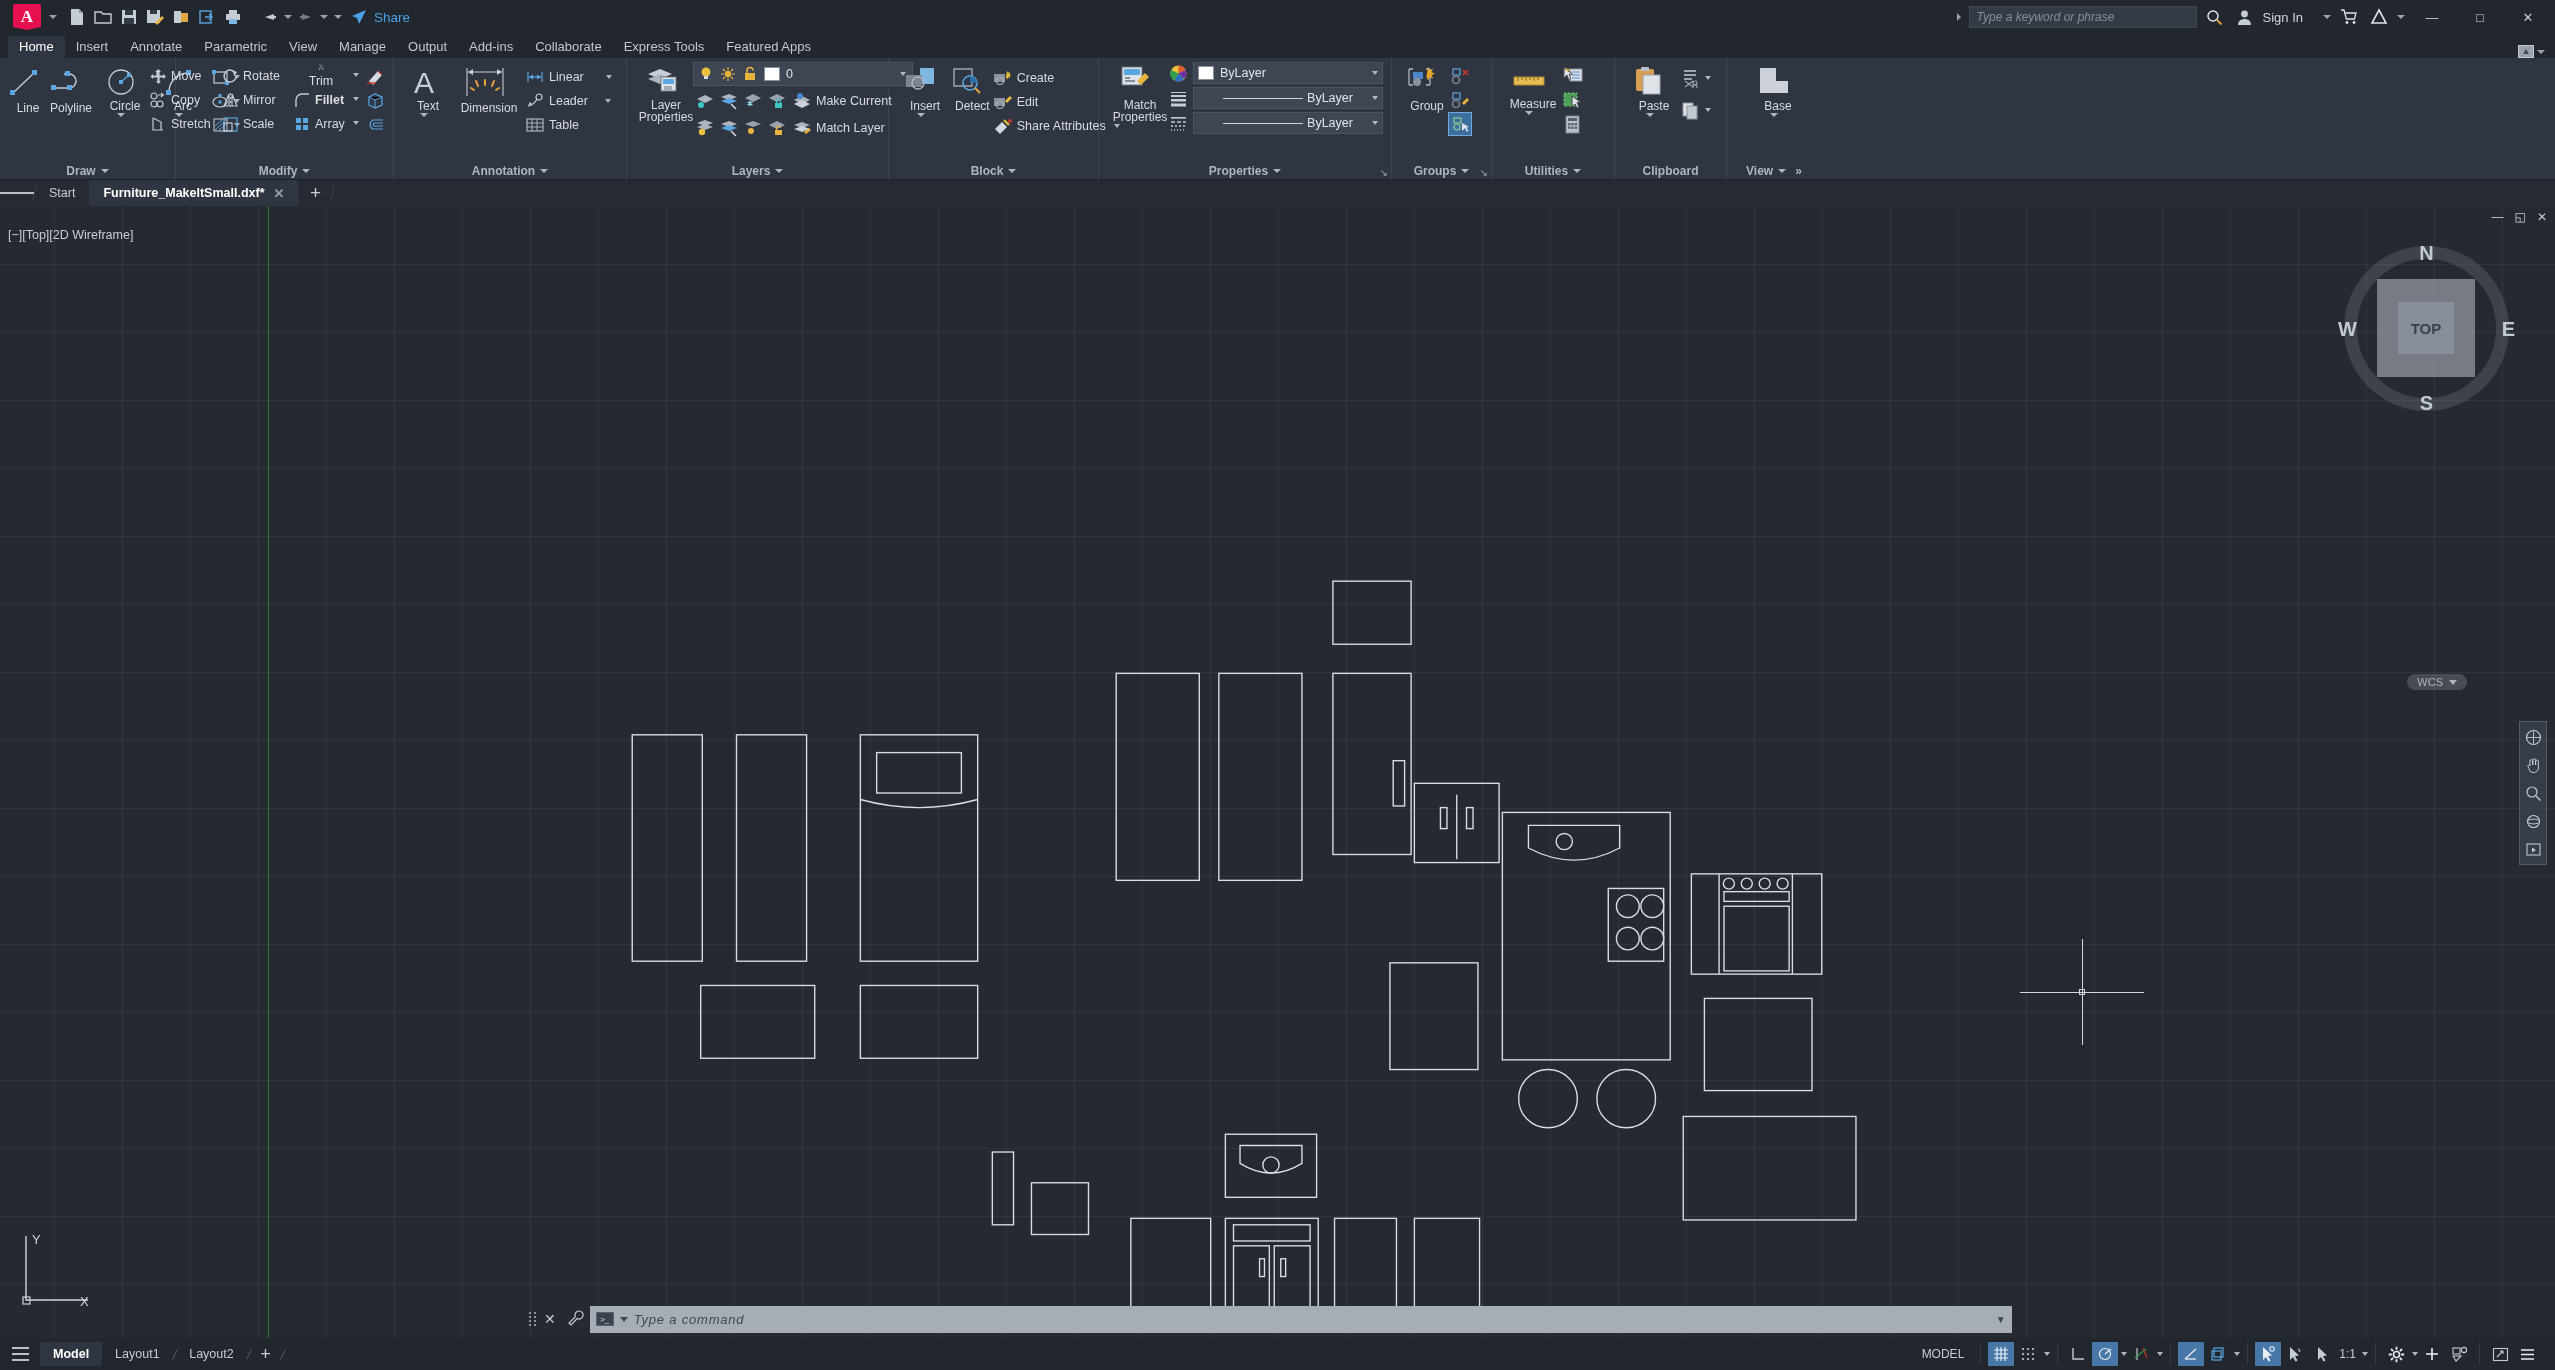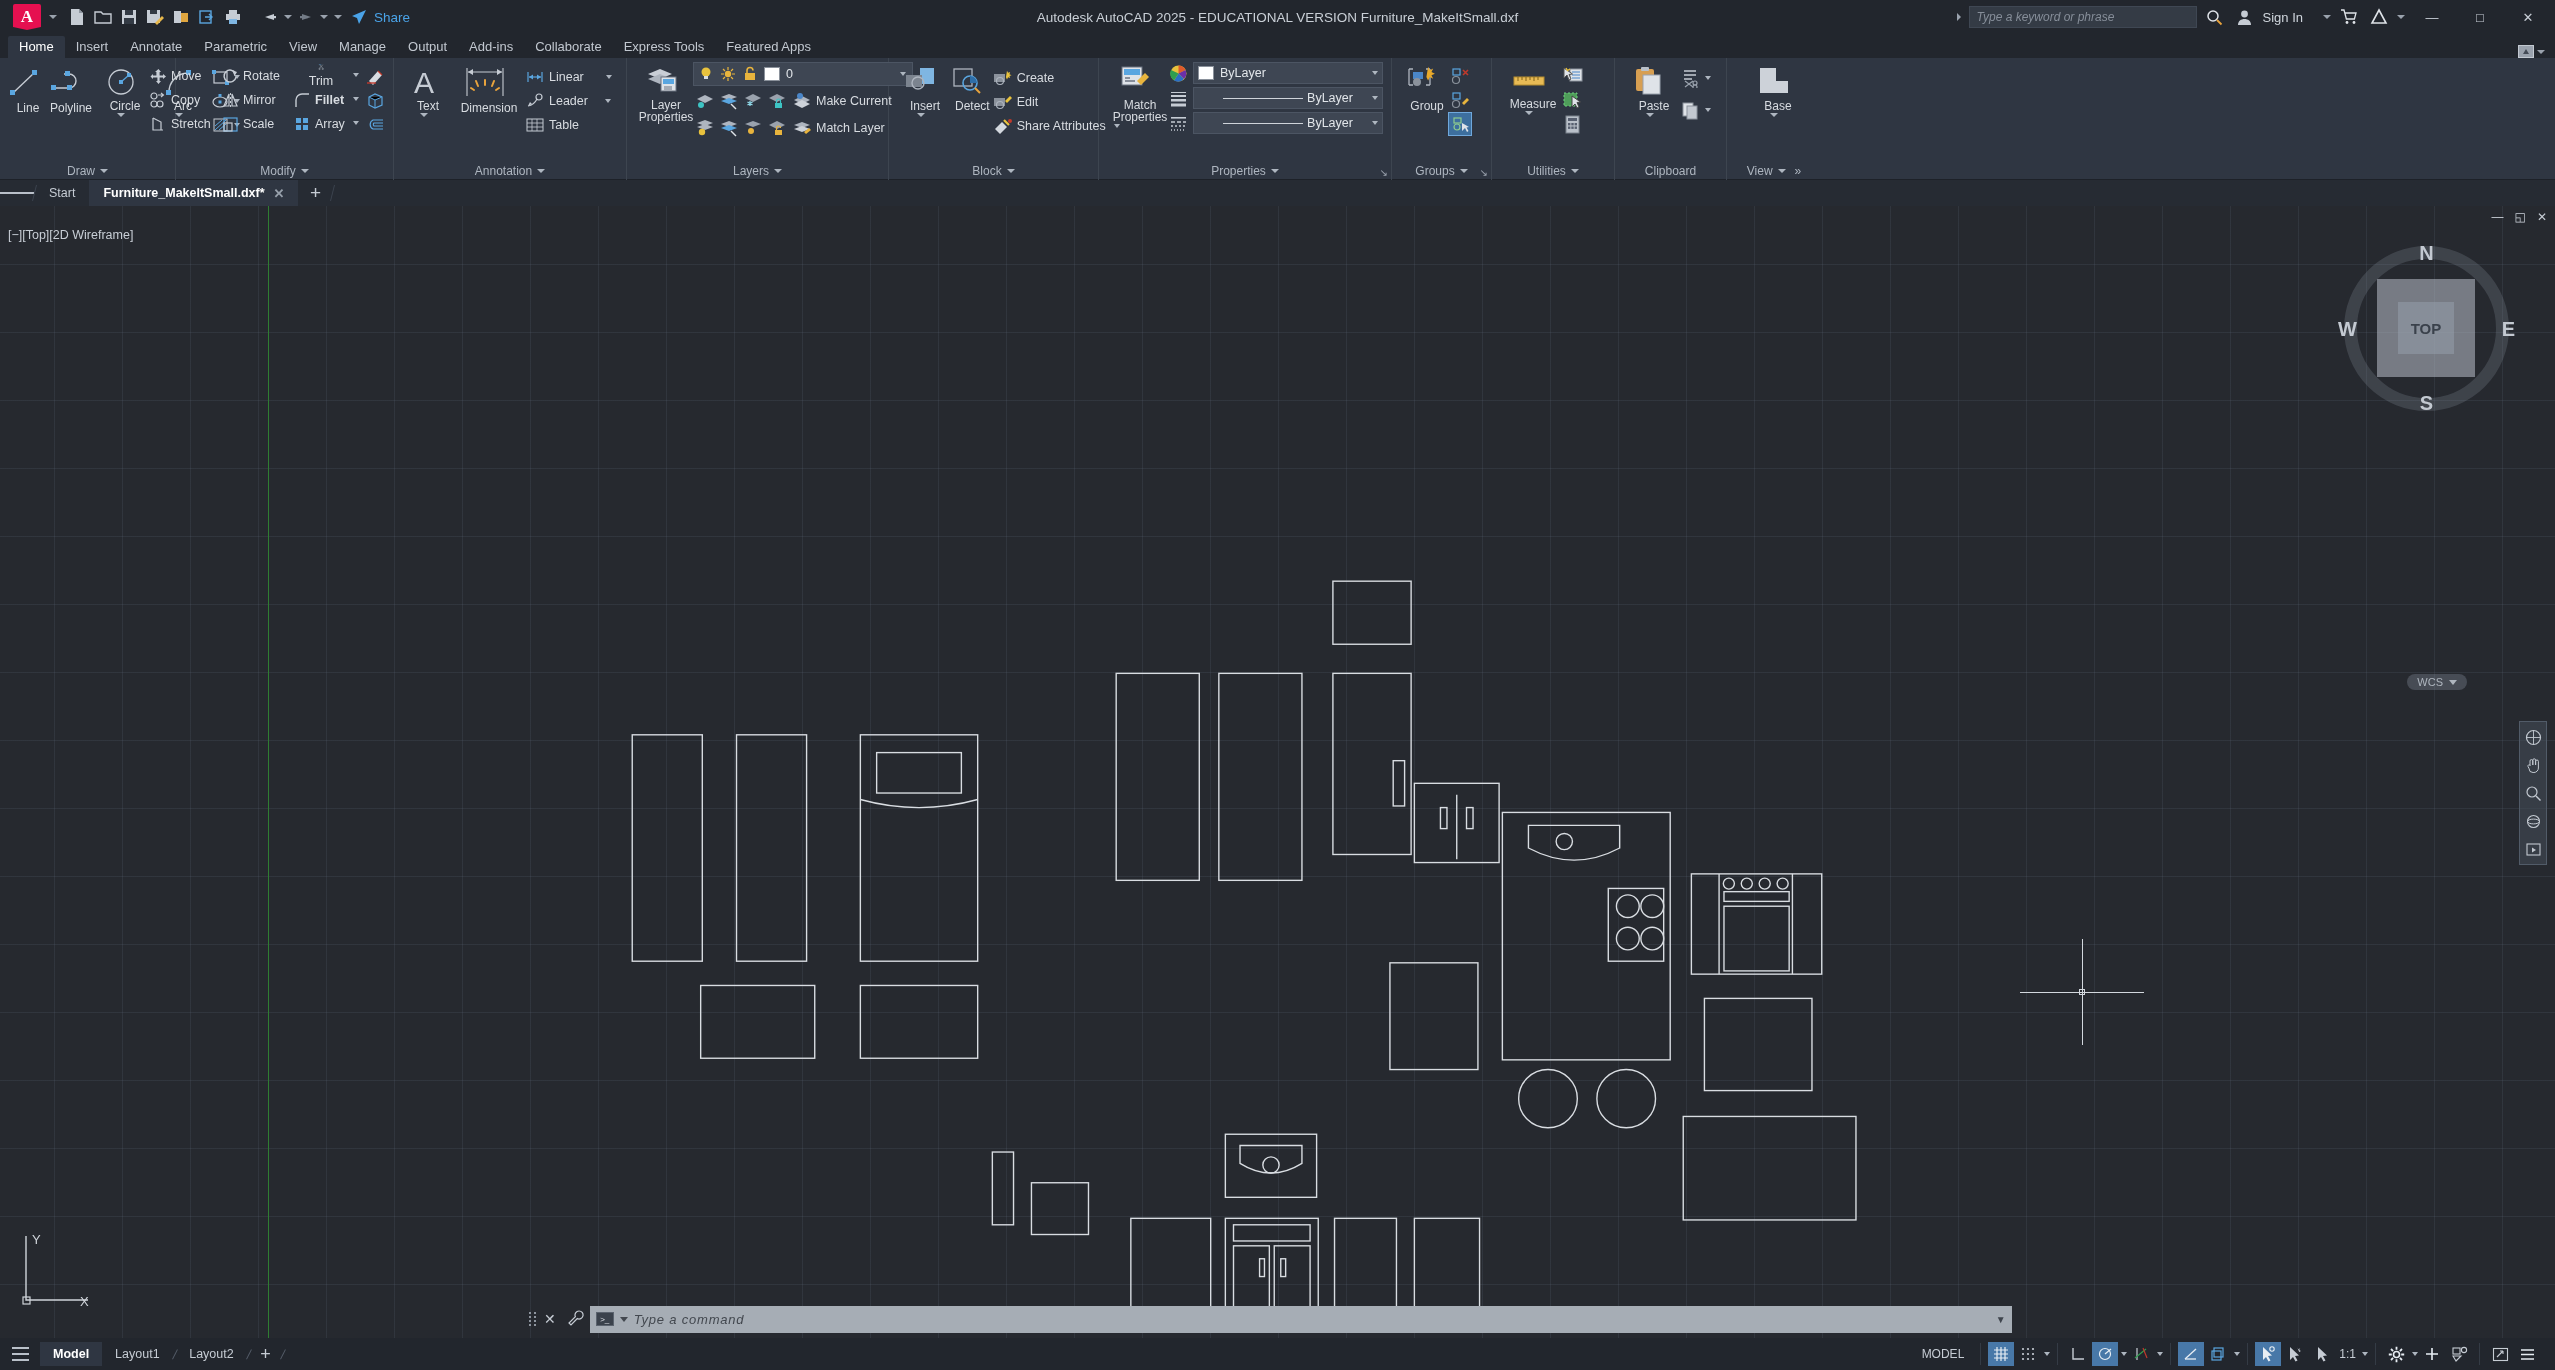--- a/index.html
+++ b/index.html
@@ -54,21 +54,21 @@
   .minibox { width: 16px; height: 13px; background: #9aa2ad; border: 1px solid #c3c9d1; position: relative; }
   .minibox:after { content:''; position:absolute; left:4px; top:3px; width:0;height:0;
     border-left:3px solid transparent;border-right:3px solid transparent;border-bottom:5px solid #444b56;}
 
   
   .ribbon { height: 122px; background: #2f3642; display: flex; flex: 0 0 122px; border-bottom: 1px solid #1d2128; }
   .panel { position: relative; display: flex; flex-direction: column; height: 122px;
            border-right: 1px solid #3d4550; }
   .panel-body { flex: 1; display: flex; align-items: flex-start; padding: 5px 6px 0 6px; }
   .panel-title { height: 19px; font-size: 12px; color: #aeb6c0; display: flex;
-                 align-items: center; justify-content: center; gap: 5px; }
+                 align-items: center; justify-content: center; gap: 5px; font-weight: bold; }
   .dncar { width:0;height:0;border-left:4px solid transparent;border-right:4px solid transparent;border-top:4px solid #aeb6c0;}
   .big { width: 58px; display: flex; flex-direction: column; align-items: center; gap: 2px; padding-top: 3px; }
   .big .lbl { font-size: 12px; color: #d8dce1; text-align: center; line-height: 13px; padding-left: 8px; }
   .sm { display: flex; align-items: center; gap: 4px; height: 24px; padding: 0 3px; }
   .sm .lbl { font-size: 12.5px; color: #d8dce1; white-space: nowrap; }
   .col { display: flex; flex-direction: column; }
   .icobtn { width: 24px; height: 24px; display:flex; align-items:center; justify-content:center; }
   .minicar { width:0;height:0;border-left:3.5px solid transparent;border-right:3.5px solid transparent;border-top:4px solid #aeb6c0; margin-left:2px;}
   .layer-combo {
     width: 220px; height: 24px; background: #3e4653; border: 1px solid #4c5563;
@@ -234,21 +234,20 @@
       <span class="caret" style="margin-left:4px;"></span>
     </div>
 
     <div class="share">
       <svg width="18" height="18" viewBox="0 0 18 18">
           <path d="M16 2 L2 8 L7 10 L9 16 Z" fill="#4aa3e8"></path>
         </svg>
       <span>Share</span>
     </div>
 
-    <div class="title-center">Autodesk AutoCAD 2025 - EDUCATIONAL VERSION    Furniture_MakeItSmall.dxf</div>
 
     <div class="tb-right">
       <span class="caret" style="transform:rotate(-90deg);"></span>
       <div class="searchbox">
         <span>Type a keyword or phrase</span>
       </div>
       <div class="qicon">
         <svg width="17" height="17" viewBox="0 0 17 17">
             <circle cx="7" cy="7" r="5" fill="none" stroke="#dfe3e8" stroke-width="1.5"></circle>
             <path d="M11 11l4.5 4.5" stroke="#e8a33d" stroke-width="1.8"></path>

